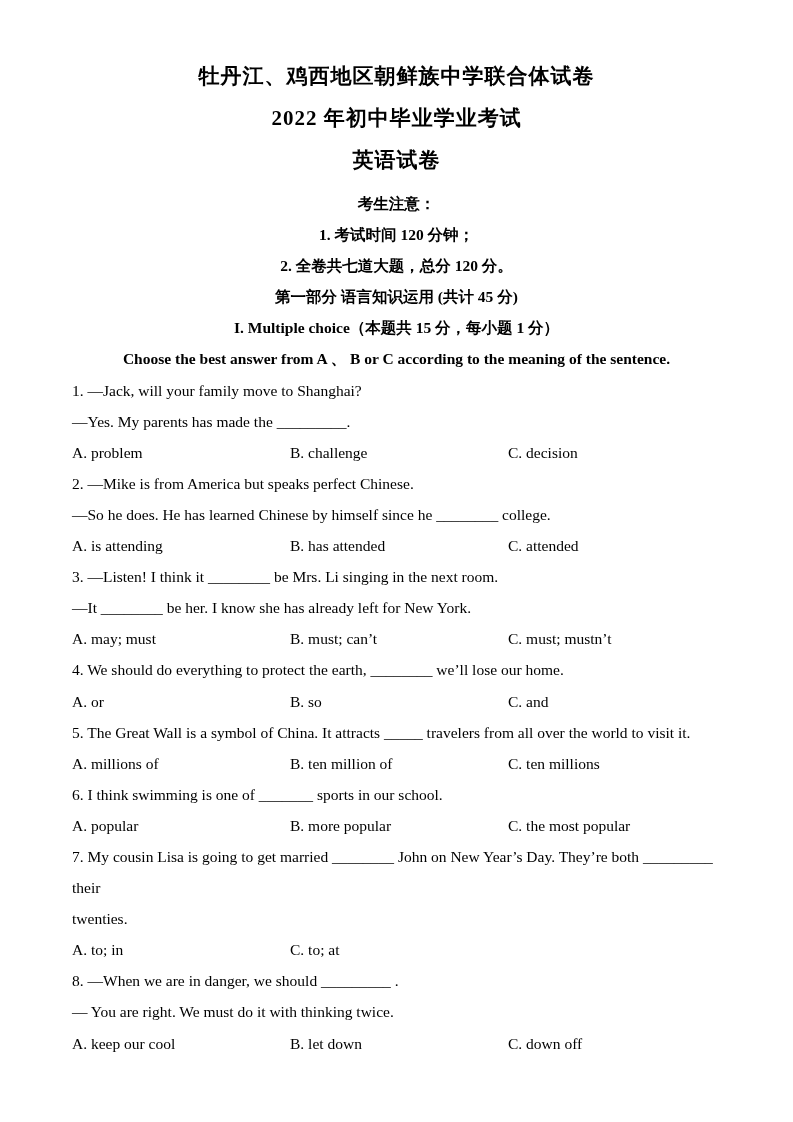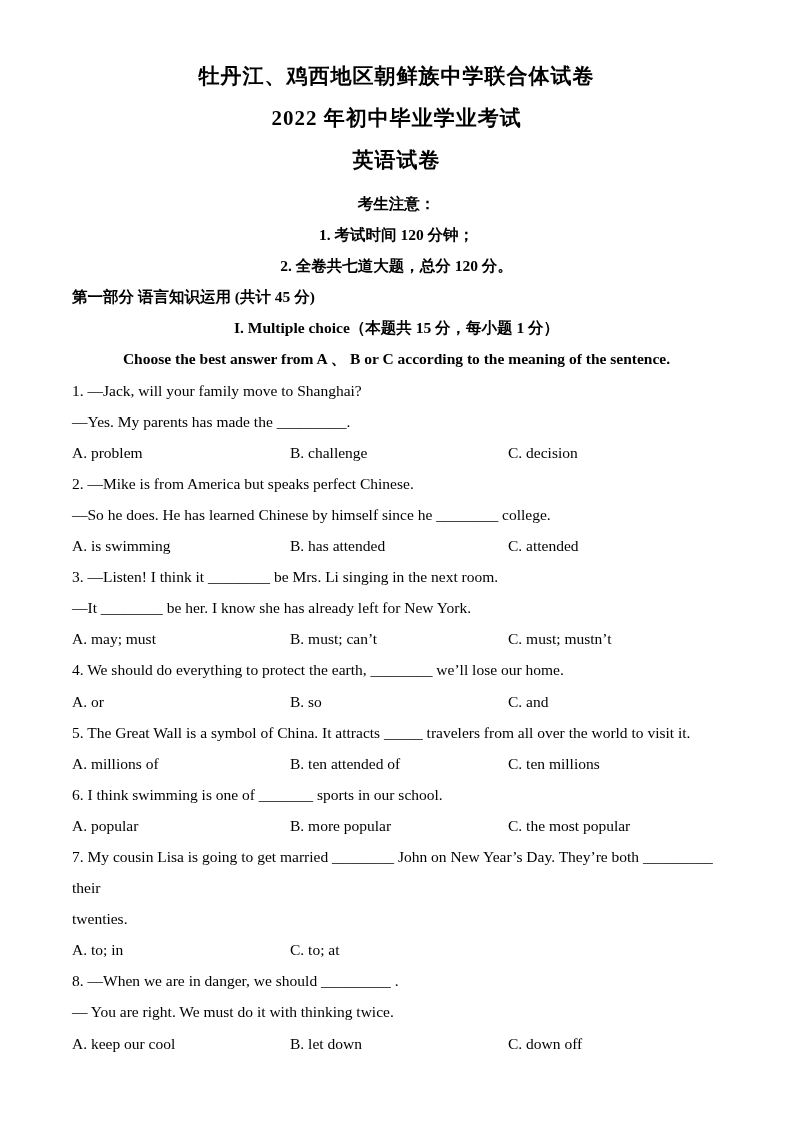--- a/index.html
+++ b/index.html
@@ -23,21 +23,21 @@
     line-height: 42px;
     letter-spacing: 1px;
   }
   .body-block { margin-top: 7px; }
   .line {
     font-size: 15.5px;
     line-height: 31.1px;
     white-space: pre-wrap;
   }
   .bold { font-weight: bold; text-align: center; }
-  .centered { text-align: left; }
+  .centered { text-align: center; }
   .options-row {
     display: grid;
     grid-template-columns: 218px 218px 1fr;
   }
   .option { display: block; }
 </style>
 </head>
 <body>
 
 <div class="page">
@@ -54,28 +54,28 @@
     <div class="line bold">2. 全卷共七道大题，总分 120 分。</div>
     <div class="line bold centered">第一部分 语言知识运用 (共计 45 分)</div>
     <div class="line bold">I. Multiple choice（本题共 15 分，每小题 1 分）</div>
     <div class="line bold">Choose the best answer from A 、 B or C according to the meaning of the sentence.</div>
     <div>
         <div class="line question-line">1. —Jack, will your family move to Shanghai?</div>
         <div class="line question-line">—Yes. My parents has made the _________.</div>
         <div class="line options-row"><span class="option">A. problem</span><span class="option">B. challenge</span><span class="option">C. decision</span></div>
         <div class="line question-line">2. —Mike is from America but speaks perfect Chinese.</div>
         <div class="line question-line">—So he does. He has learned Chinese by himself since he ________ college.</div>
-        <div class="line options-row"><span class="option">A. is swimming</span><span class="option">B. has attended</span><span class="option">C. attended</span></div>
+        <div class="line options-row"><span class="option">A. is attending</span><span class="option">B. has attended</span><span class="option">C. attended</span></div>
         <div class="line question-line">3. —Listen! I think it ________ be Mrs. Li singing in the next room.</div>
         <div class="line question-line">—It ________ be her. I know she has already left for New York.</div>
         <div class="line options-row"><span class="option">A. may; must</span><span class="option">B. must; can’t</span><span class="option">C. must; mustn’t</span></div>
         <div class="line question-line">4. We should do everything to protect the earth, ________ we’ll lose our home.</div>
         <div class="line options-row"><span class="option">A. or</span><span class="option">B. so</span><span class="option">C. and</span></div>
         <div class="line question-line">5. The Great Wall is a symbol of China. It attracts _____ travelers from all over the world to visit it.</div>
-        <div class="line options-row"><span class="option">A. millions of</span><span class="option">B. ten attended of</span><span class="option">C. ten millions</span></div>
+        <div class="line options-row"><span class="option">A. millions of</span><span class="option">B. ten million of</span><span class="option">C. ten millions</span></div>
         <div class="line question-line">6. I think swimming is one of _______ sports in our school.</div>
         <div class="line options-row"><span class="option">A. popular</span><span class="option">B. more popular</span><span class="option">C. the most popular</span></div>
         <div class="line question-line">7. My cousin Lisa is going to get married ________ John on New Year’s Day. They’re both _________ their</div>
         <div class="line question-line">twenties.</div>
         <div class="line options-row"><span class="option">A. to; in</span><span class="option">C. to; at</span></div>
         <div class="line question-line">8. —When we are in danger, we should _________ .</div>
         <div class="line question-line">— You are right. We must do it with thinking twice.</div>
         <div class="line options-row"><span class="option">A. keep our cool</span><span class="option">B. let down</span><span class="option">C. down off</span></div>
       </div>
   </div>

